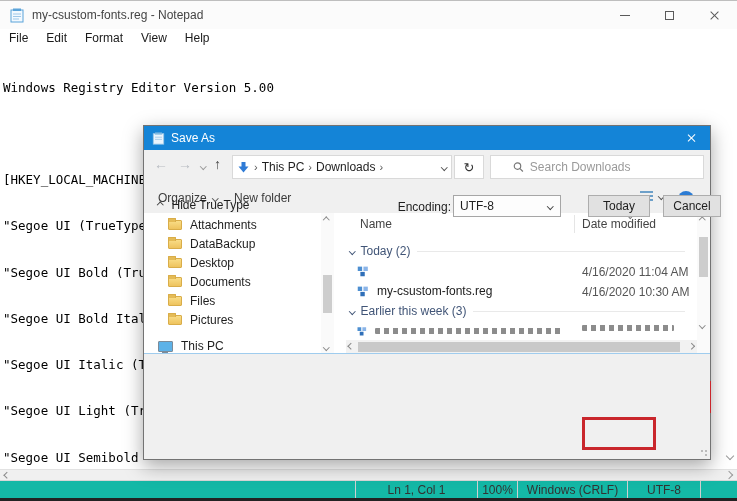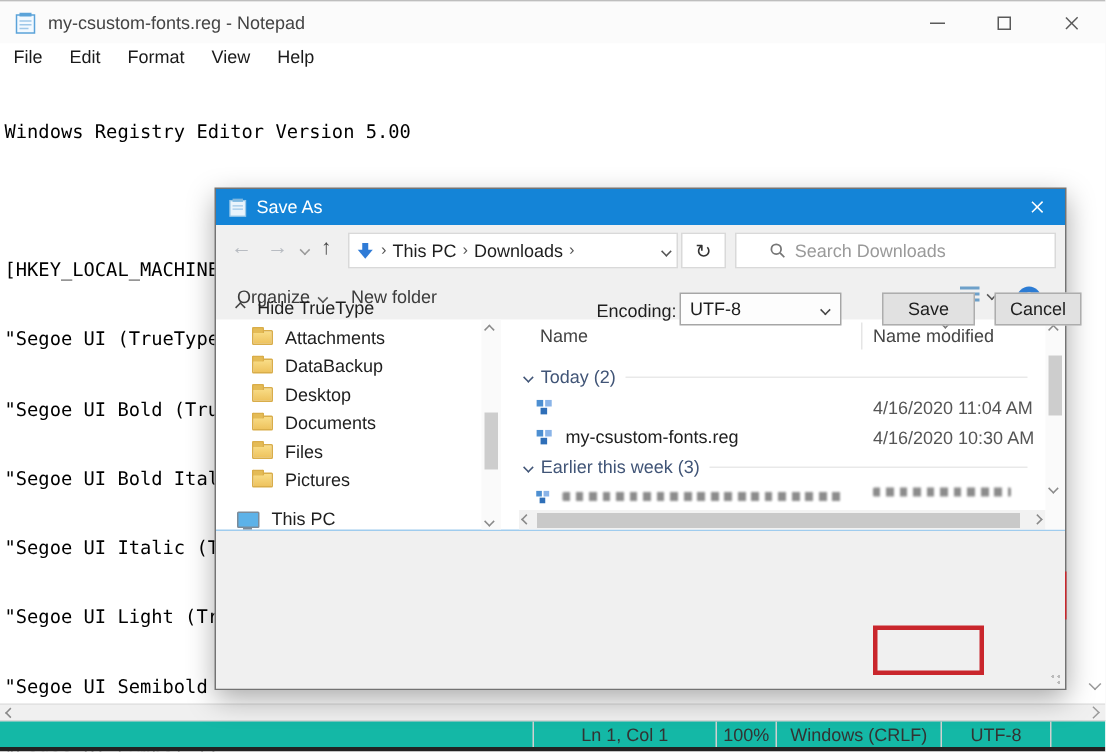--- a/index.html
+++ b/index.html
@@ -313,21 +313,21 @@
         <span class="chev up sm scroll-chev" style="top:5px;"></span>
         <div class="thumb"></div>
         <span class="chev down sm scroll-chev" style="bottom:5px;"></span>
       </div>
 
       <div class="list">
         <div class="list-header">
           <span class="col-name">Name</span>
           <span class="col-sep"></span>
           <span class="sort-chev chev down sm"></span>
-          <span class="col-date">Name modified</span>
+          <span class="col-date">Date modified</span>
         </div>
 
         <div class="group-hdr" style="top:31px;">
           <span class="chev down sm"></span>
           <span>Today (2)</span>
           <span class="rule"></span>
         </div>
 
         <div class="file-row" style="top:49px;">
           <svg class="icon-reg" viewBox="0 0 16 16">
@@ -394,21 +394,21 @@
     <div class="hide-folders">
       <span class="chev up sm" style="color:#444;"></span>
       <span>Hide TrueType</span>
     </div>
     <span class="enc-label" style="position:absolute;">Encoding:</span>
     <div class="enc-combo">
       <span>UTF-8</span>
       <span class="chev down sm"></span>
     </div>
     <div class="btn btn-save">
-      <span>Save</span>
+      <span>Today</span>
     </div>
     <div class="redbox redbox-save"></div>
     <div class="btn btn-cancel">
       <span>Cancel</span>
     </div>
     <div class="grip"></div>
   </div>
 </div>
 
 </body></html>

